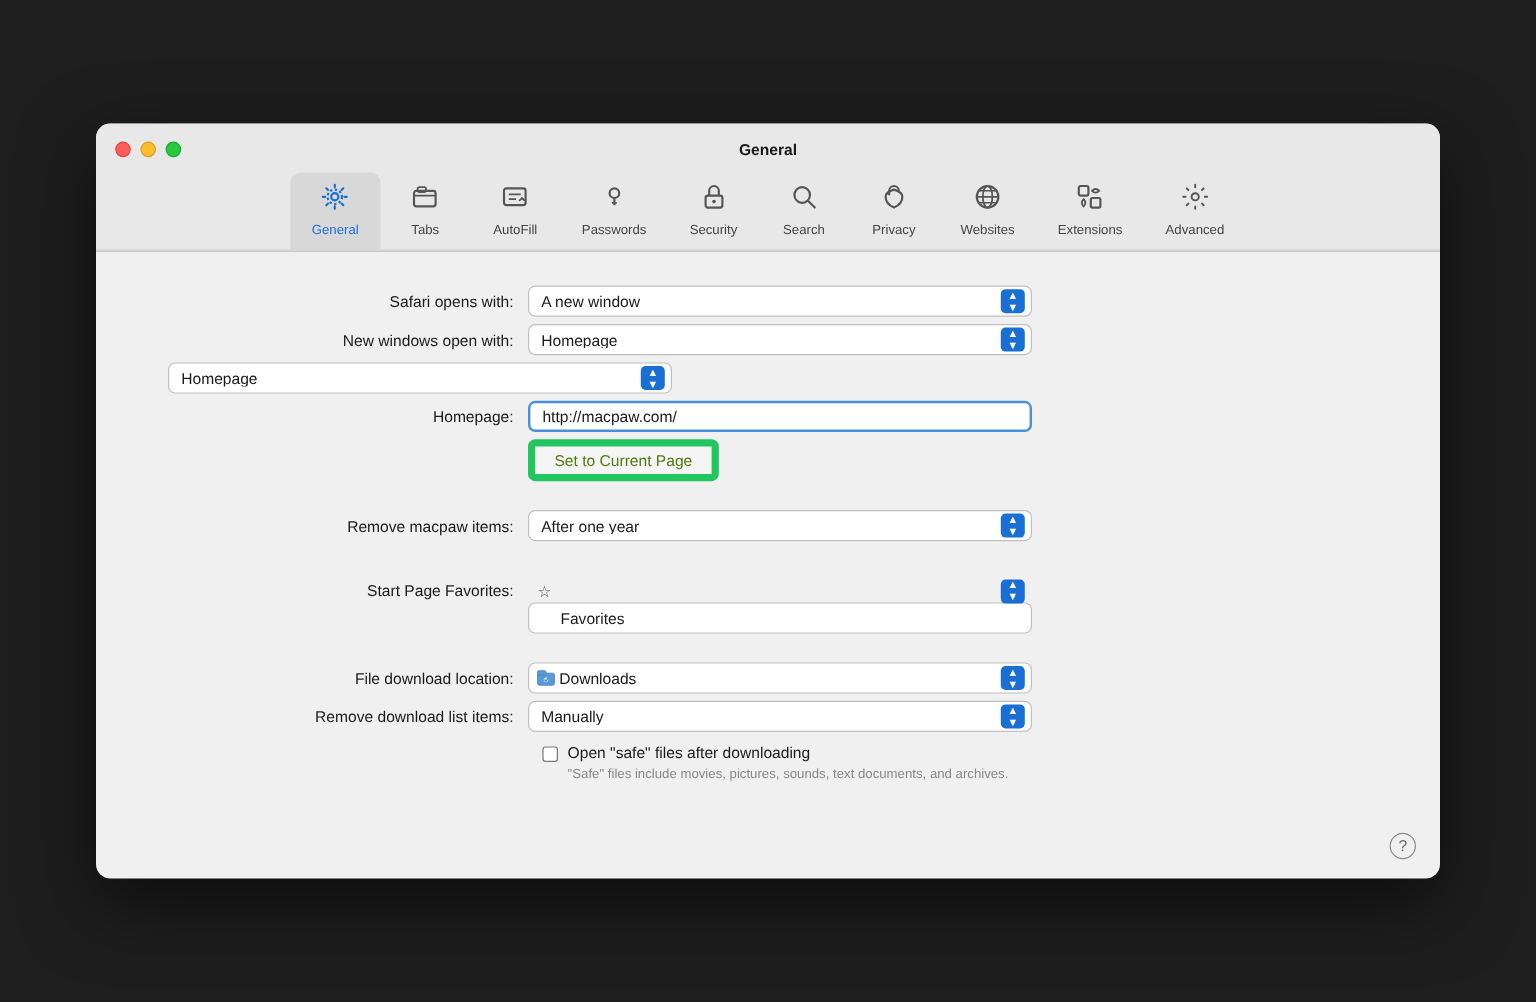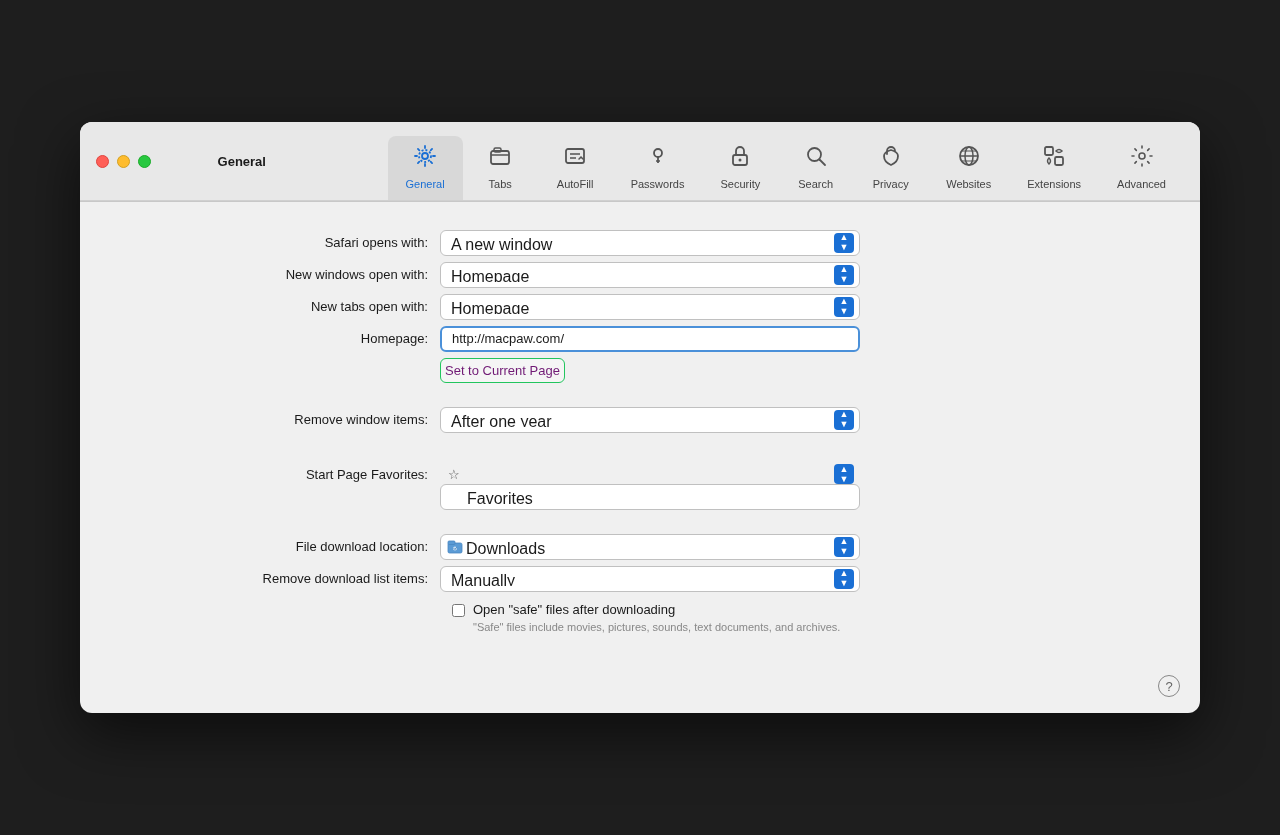--- a/index.html
+++ b/index.html
@@ -16,20 +16,21 @@
       background: #f0f0f0;
       border-radius: 12px;
       box-shadow: 0 20px 60px rgba(0,0,0,0.6);
       overflow: hidden;
     }
     .titlebar {
       background: #e8e8e8;
       border-bottom: 1px solid #d0d0d0;
       padding: 14px 16px 0 16px;
       display: flex;
+      flex-direction: column;
       align-items: center;
     }
     .titlebar-top {
       width: 100%;
       display: flex;
       align-items: center;
       margin-bottom: 12px;
     }
     .traffic-lights {
       display: flex;
@@ -112,21 +113,21 @@
       position: relative;
       width: 100%;
     }
     .select-wrapper select {
       width: 100%;
       appearance: none;
       background: white;
       border: 1px solid #c0c0c0;
       border-radius: 6px;
       padding: 5px 36px 5px 10px;
-      font-size: 16px;
+      font-size: 13px;
       color: #1a1a1a;
       cursor: pointer;
       height: 26px;
     }
     .select-chevron {
       position: absolute;
       right: 6px;
       top: 50%;
       transform: translateY(-50%);
       pointer-events: none;
@@ -148,27 +149,27 @@
       border-radius: 6px;
       padding: 5px 10px;
       font-size: 13px;
       color: #1a1a1a;
       background: white;
       outline: none;
       height: 26px;
     }
     .btn-set-page {
       margin-top: 6px;
-      padding: 4px 4px;
+      padding: 4px 16px;
       background: #f5f5f5;
-      border: 1px solid #22c55e;
+      border: 6px solid #22c55e;
       border-radius: 6px;
       font-size: 13px;
       cursor: pointer;
-      color: #701a75;
+      color: #4d7c0f;
     }
     .section-gap {
       margin-bottom: 24px;
     }
     .checkbox-row {
       display: flex;
       align-items: flex-start;
       margin-left: 312px;
       margin-top: 10px;
     }
@@ -372,21 +373,20 @@
           </select>
           <div class="select-chevron">
             <span style="line-height:1">▲</span>
             <span style="line-height:1">▼</span>
           </div>
         </div>
       </div>
     </div>
 
     <div class="form-row row-spacer">
-      <div class="form-label">New tabs open with:</div>
       <div class="form-control">
         <div class="select-wrapper">
           <select>
             <option>Homepage</option>
             <option>Empty Page</option>
             <option>Same Page</option>
           </select>
           <div class="select-chevron">
             <span style="line-height:1">▲</span>
             <span style="line-height:1">▼</span>
@@ -403,21 +403,21 @@
     </div>
 
     <div class="form-row section-gap">
       <div class="form-label"></div>
       <div class="form-control">
         <button class="btn-set-page">Set to Current Page</button>
       </div>
     </div>
 
     <div class="form-row row-spacer">
-      <div class="form-label">Remove window items:</div>
+      <div class="form-label">Remove macpaw items:</div>
       <div class="form-control">
         <div class="select-wrapper">
           <select>
             <option>After one year</option>
             <option>After one day</option>
             <option>After one week</option>
             <option>After one month</option>
             <option>Manually</option>
           </select>
           <div class="select-chevron">

